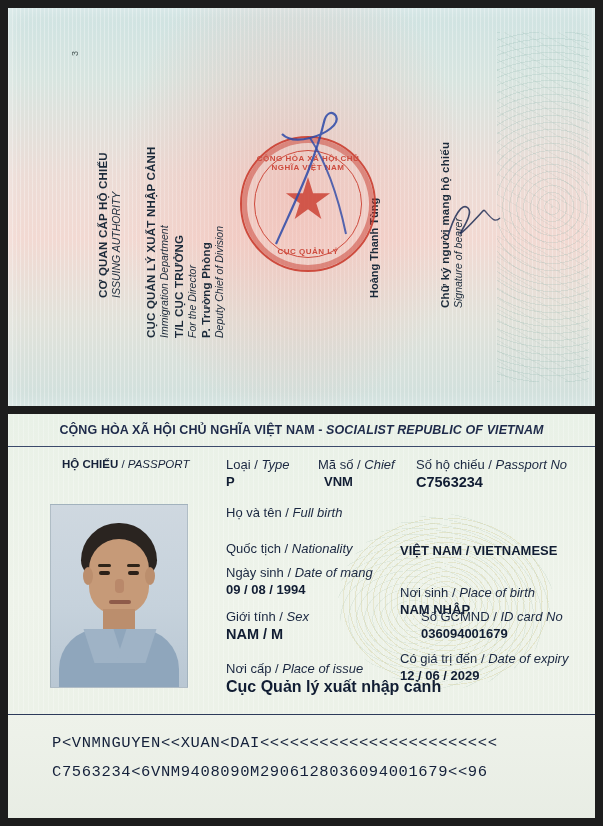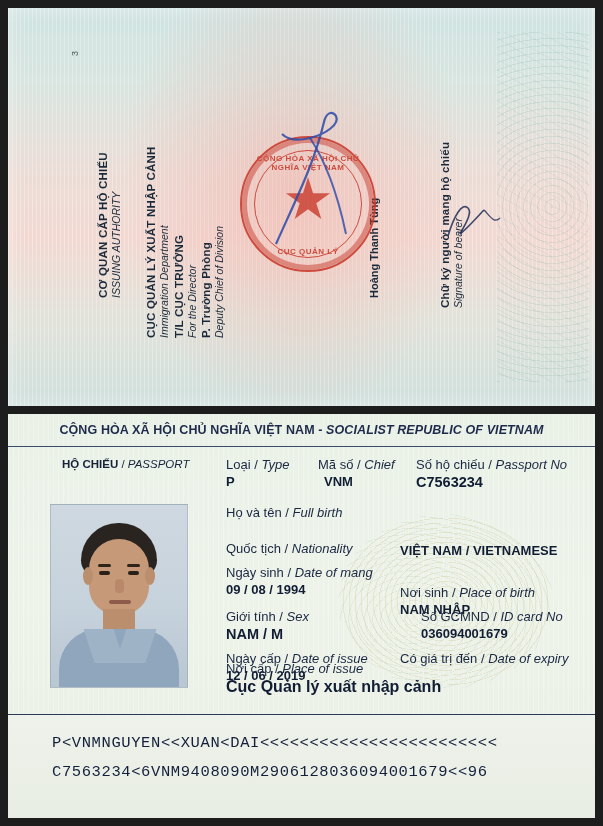--- a/index.html
+++ b/index.html
@@ -472,35 +472,28 @@
 
     <div class="field" style="left:413px; top:196px;">
       <div class="lbl">
         <span>Số GCMND</span>
         <span>/</span>
         <i>ID card No</i>
       </div>
       <div class="val">036094001679</div>
     </div>
 
-    <div class="field" style="left:218px; top:238px;">
-      <div class="lbl">
-        <span>Ngày cấp</span>
-        <span>/</span>
-        <i>Date of issue</i>
-      </div>
-      <div class="val">12 / 06 / 2019</div>
-    </div>
 
     <div class="field" style="left:392px; top:238px;">
       <div class="lbl">
         <span>Có giá trị đến</span>
         <span>/</span>
         <i>Date of expiry</i>
       </div>
+      <div class="val">12 / 06 / 2029</div>
     </div>
 
     <div class="field" style="left:218px; top:248px;">
       <div class="lbl">
         <span>Nơi cấp</span>
         <span>/</span>
         <i>Place of issue</i>
       </div>
     </div>
     <div class="place-issue-value">Cục Quản lý xuất nhập cảnh</div>

